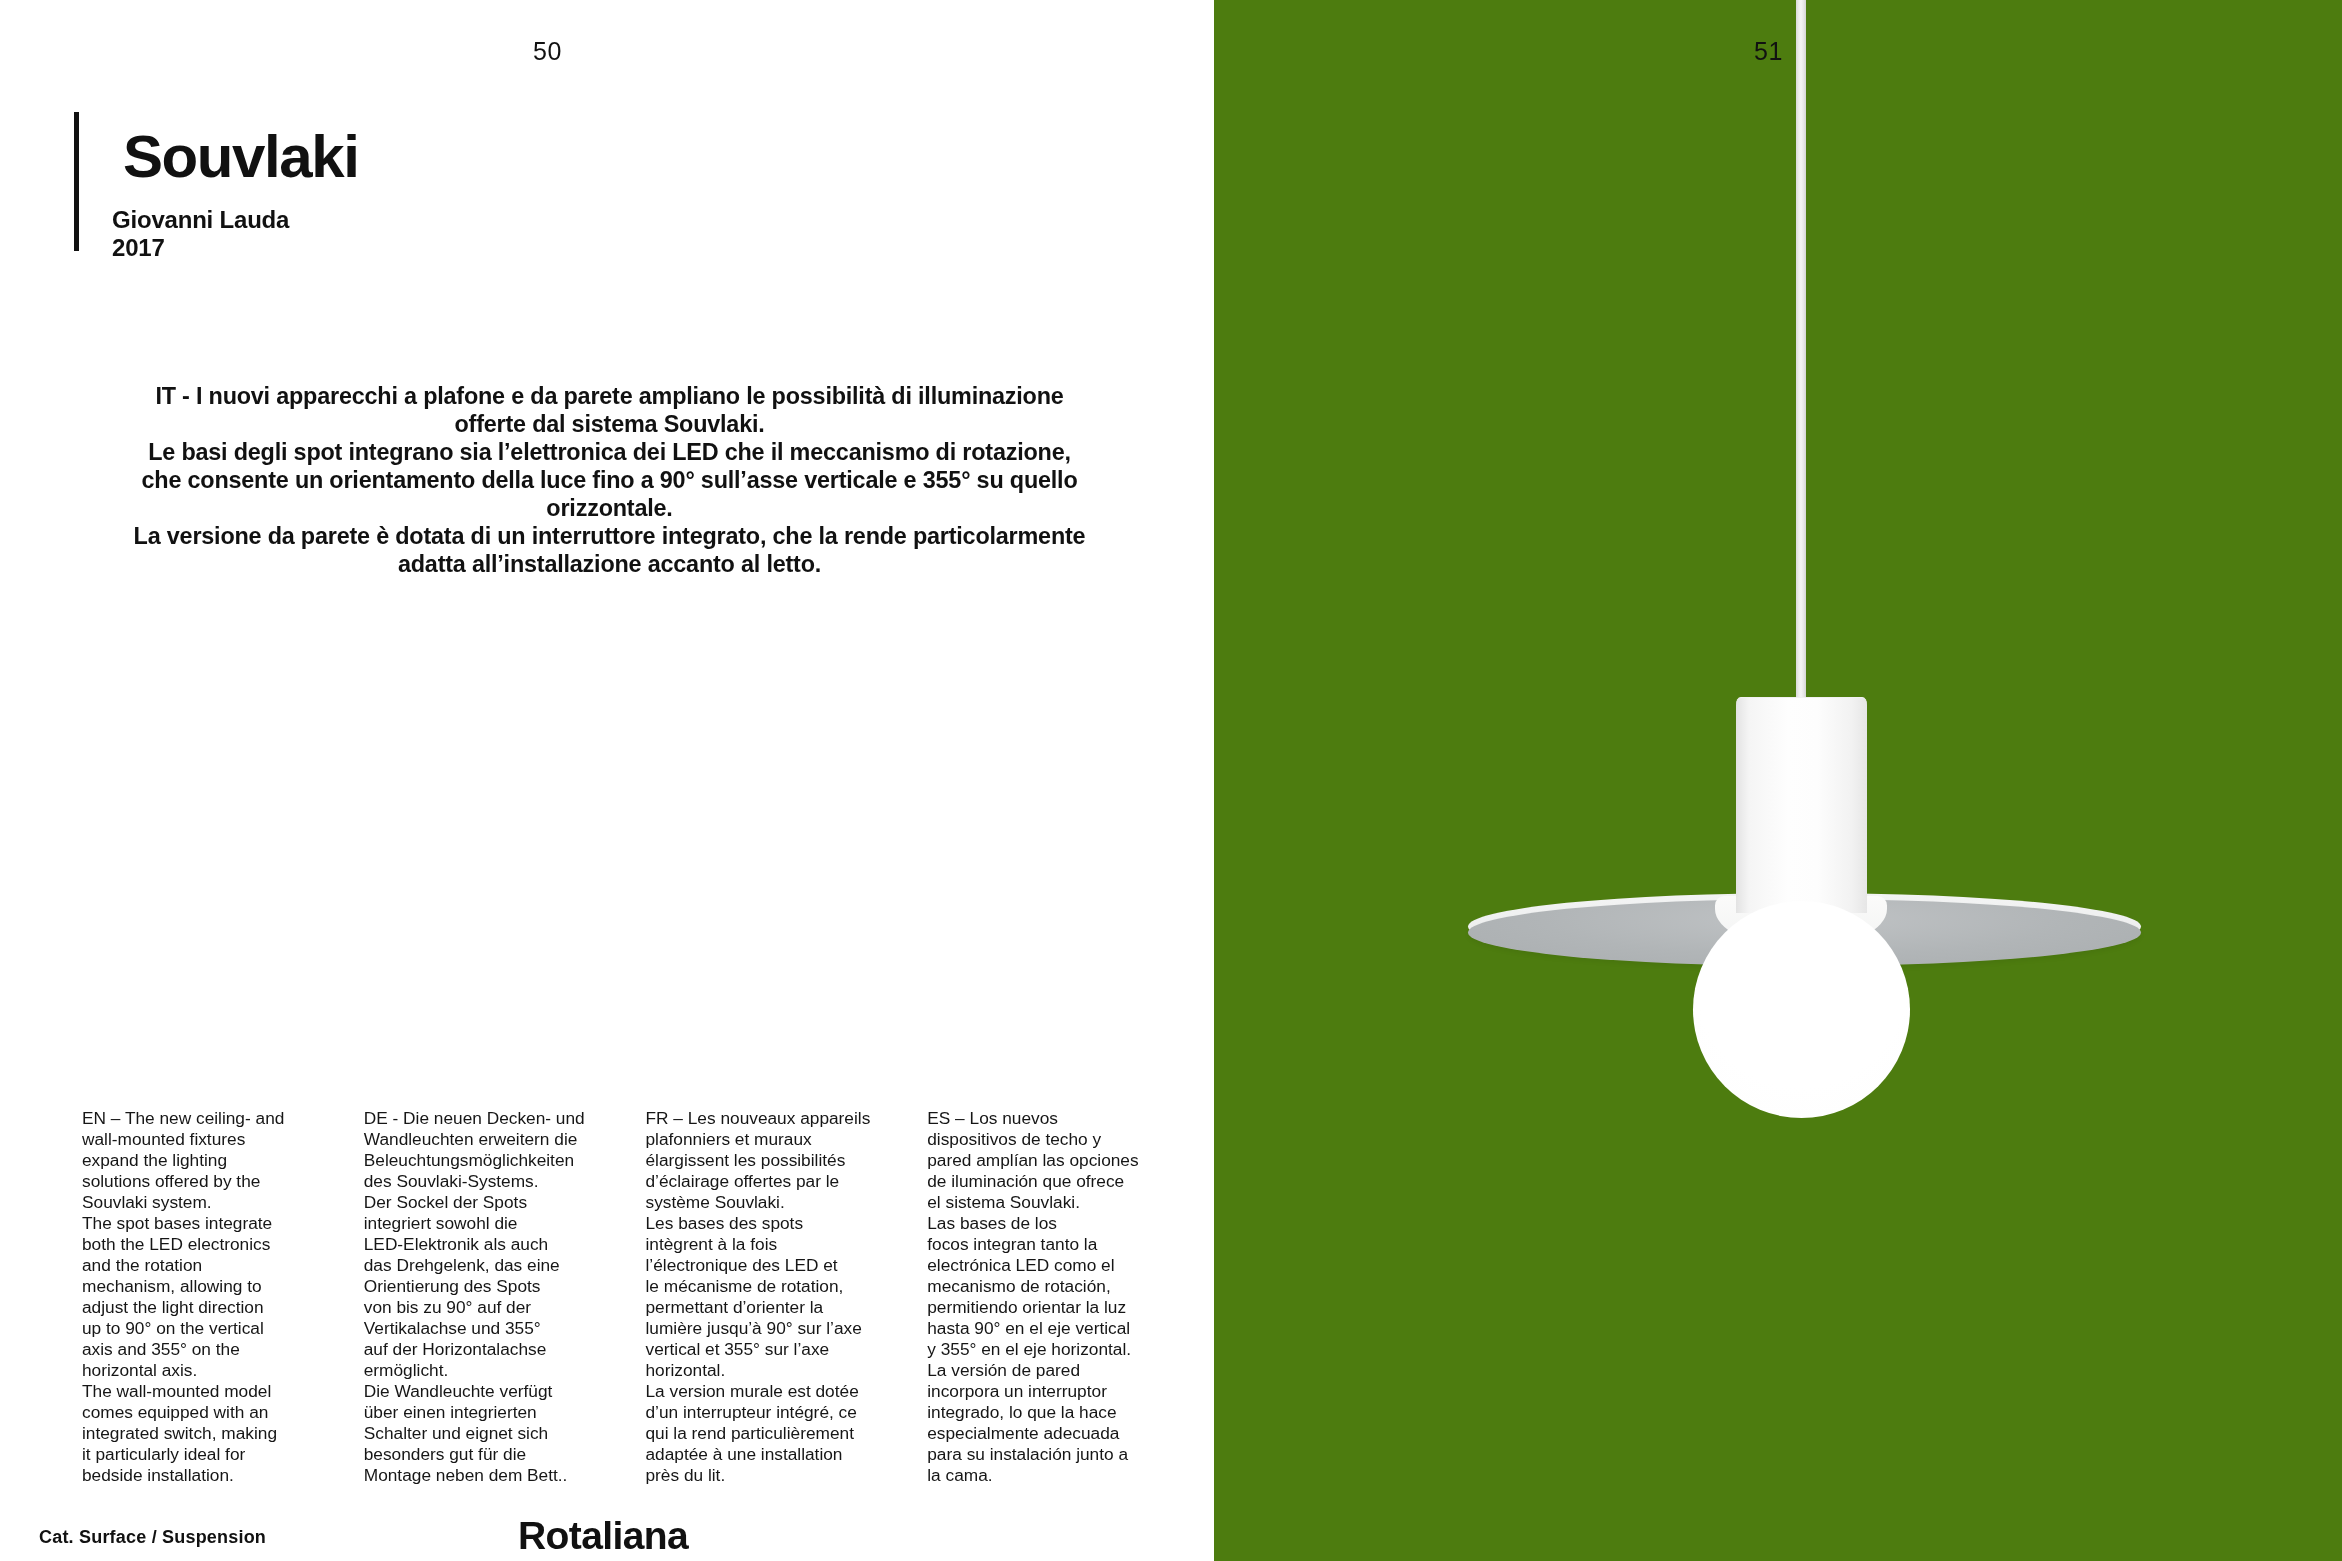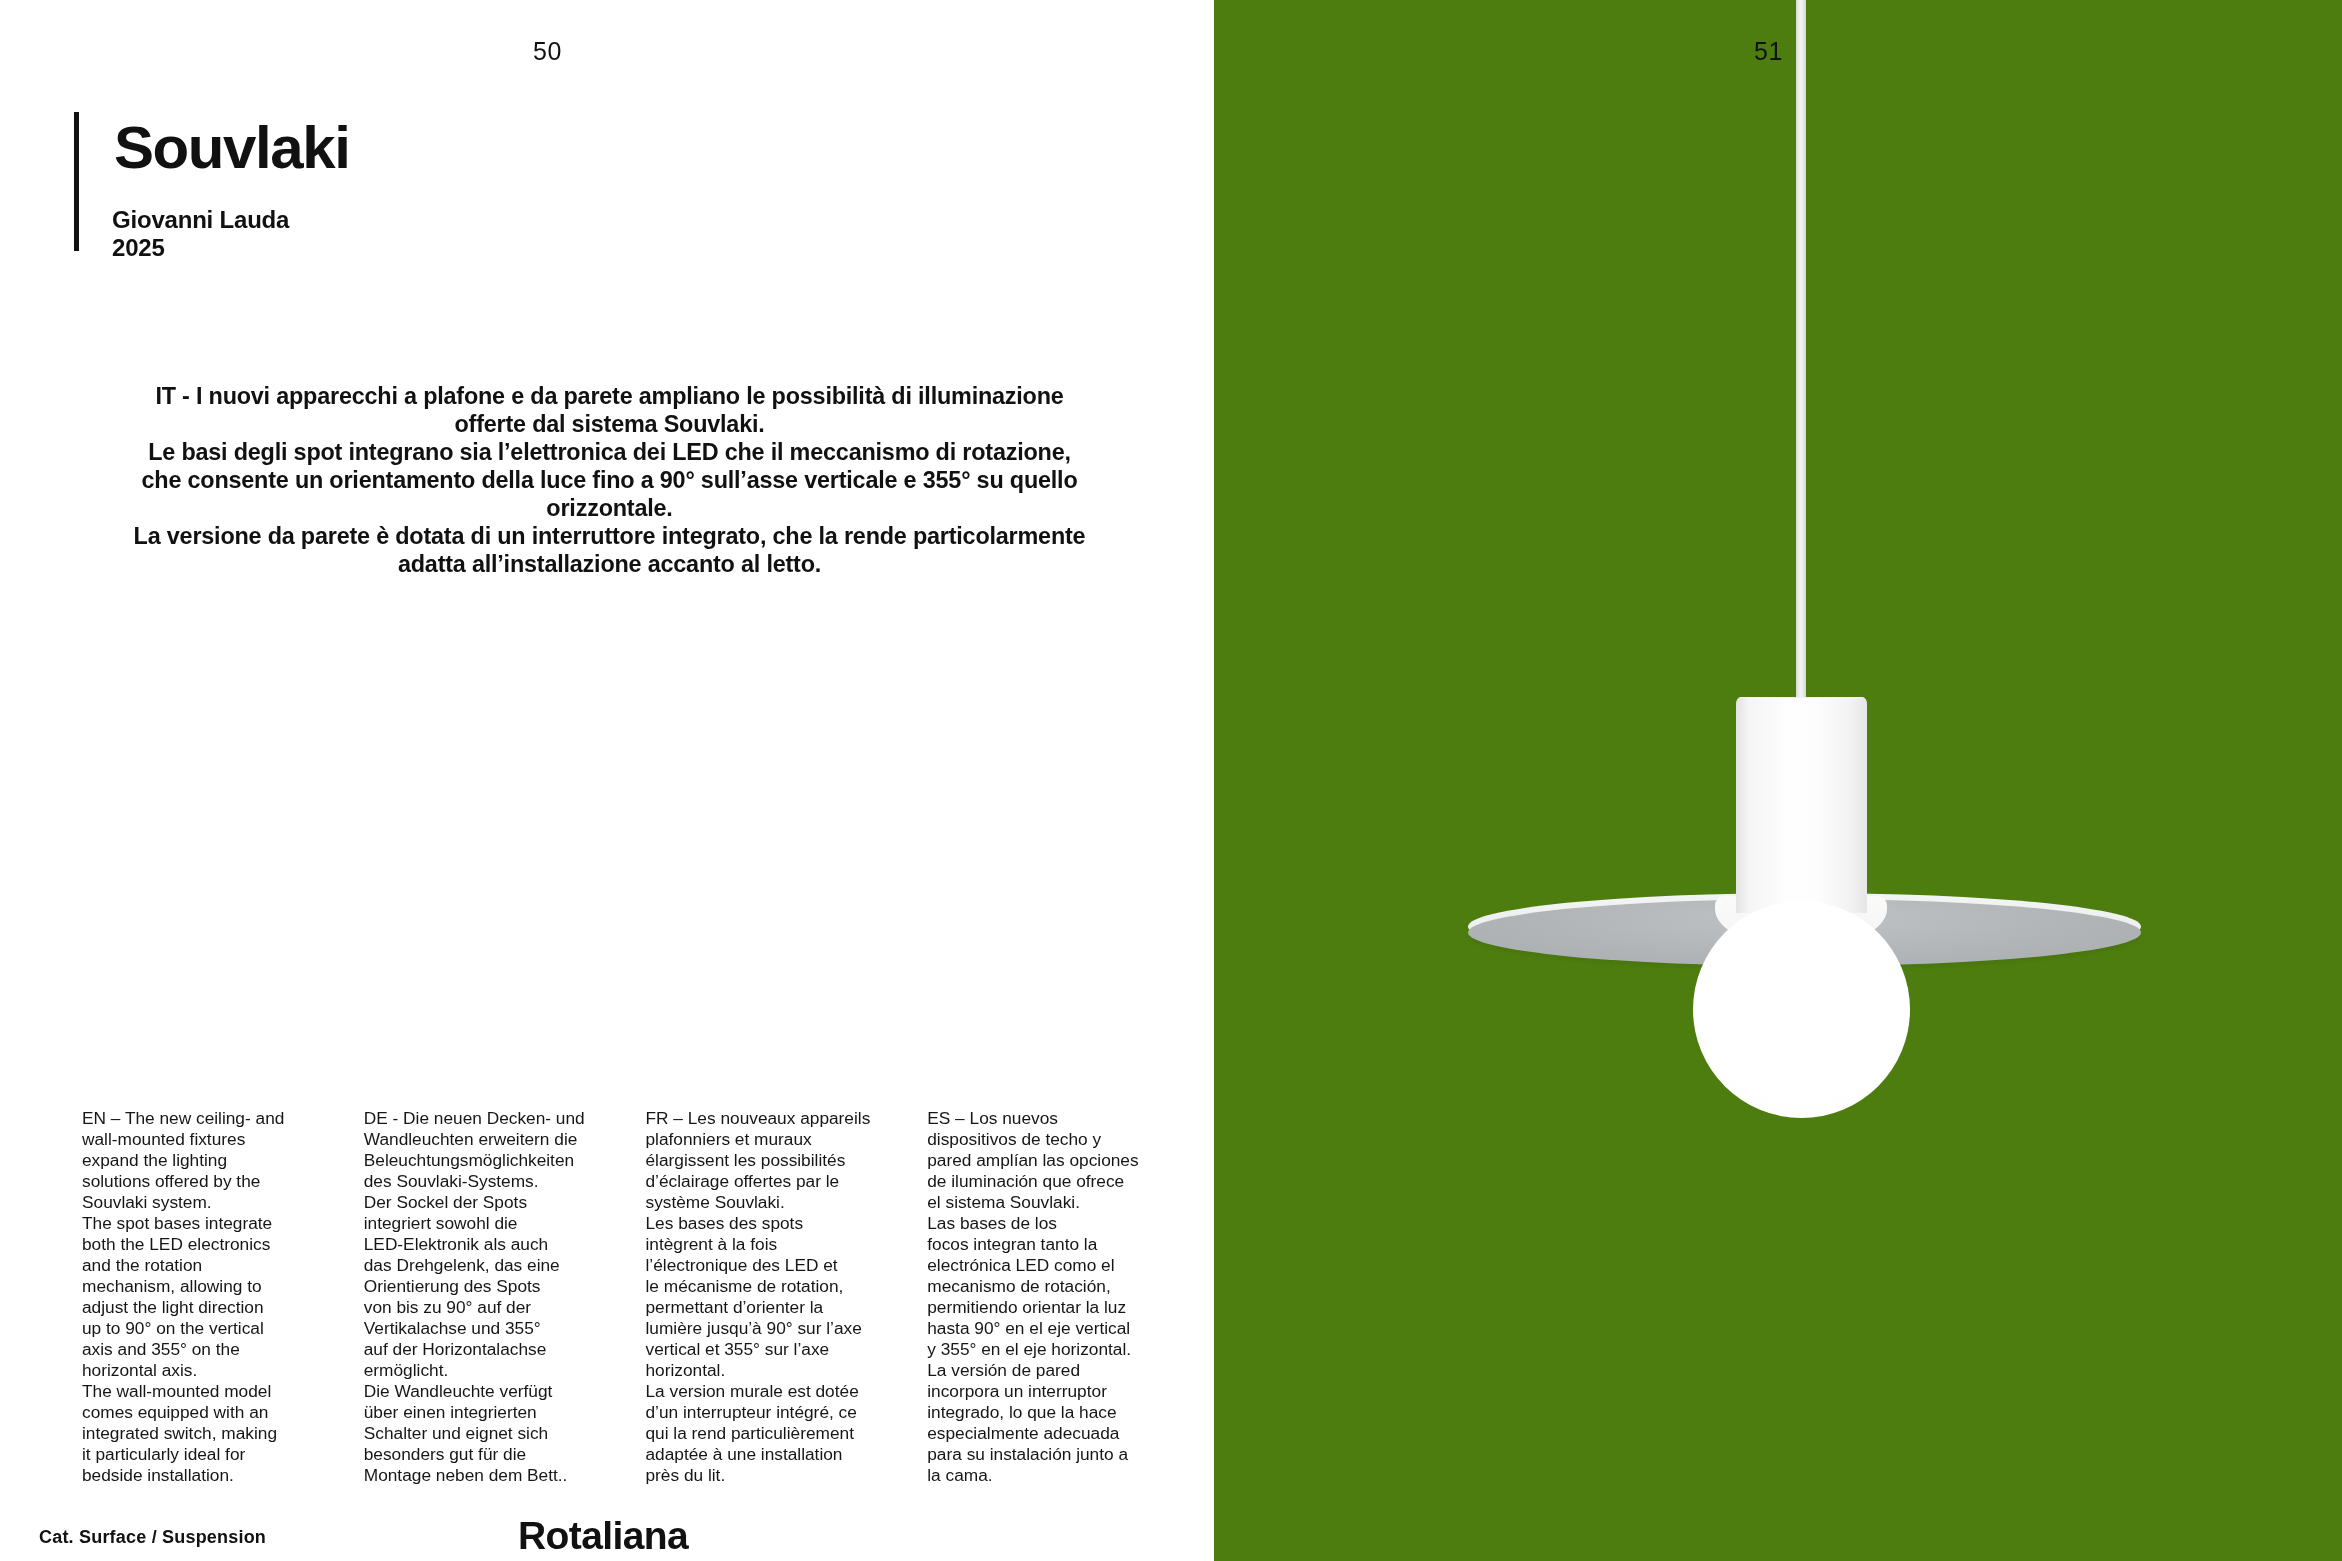--- a/index.html
+++ b/index.html
@@ -86,25 +86,25 @@
 </style>
 </head>
 <body>
 
 <div class="canvas">
 
   <div class="abs page-num pn-left">50</div>
 
   <div class="abs title-bar"></div>
 
-  <h1 class="abs product-title" style="margin:3px;">Souvlaki</h1>
+  <h1 class="abs product-title" style="margin:12px;">Souvlaki</h1>
 
   <div class="abs designer-block">
     <div>Giovanni Lauda</div>
-    <div>2025</div>
+    <div>2017</div>
   </div>
 
   <div class="abs intro">IT - I nuovi apparecchi a plafone e da parete ampliano le possibilità di illuminazione
 offerte dal sistema Souvlaki.
 Le basi degli spot integrano sia l’elettronica dei LED che il meccanismo di rotazione,
 che consente un orientamento della luce fino a 90° sull’asse verticale e 355° su quello
 orizzontale.
 La versione da parete è dotata di un interruttore integrato, che la rende particolarmente
 adatta all’installazione accanto al letto.</div>
 

